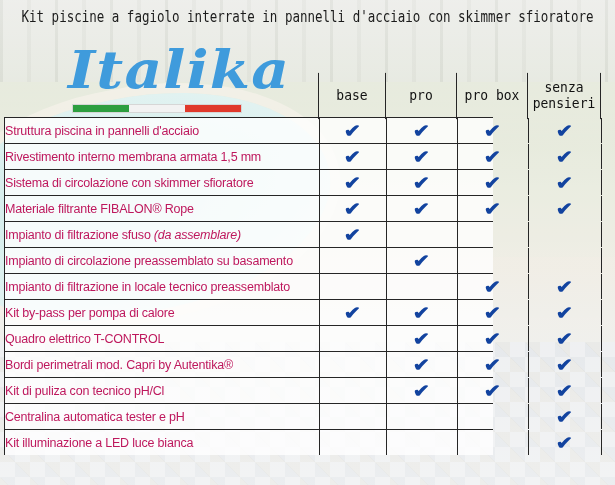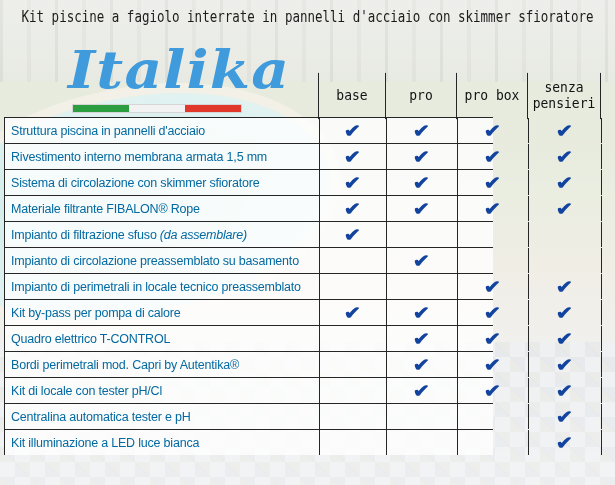--- a/index.html
+++ b/index.html
@@ -58,22 +58,22 @@
   
   .ctable { position:absolute; left:4px; top:75px; width:489px; }
   .thead { display:grid; grid-template-columns:314px 67px 71px 71px 74px; height:42px; }
   .th { border-left:1px solid #262626; display:flex; align-items:center; justify-content:center;
     text-align:center; font-family:"DejaVu Sans Mono", monospace; font-size:13px;
     line-height:1.15; color:#111; padding:0 1px; transform:scaleY(1.1); }
   .th:last-child { border-right:1px solid #262626; }
   .row { display:grid; grid-template-columns:314px 67px 71px 71px 74px; height:25px;
     border-top:1px solid #262626; border-left:1px solid #262626;
     background:rgba(255,255,255,.78); }
-  .cell-label { display:flex; align-items:center; padding-left:6px;
-    font-size:12.5px; letter-spacing:-0.2px; color:#0369a1; white-space:nowrap; overflow:hidden; }
+  .cell-label { display:flex; align-items:center; padding-left:0;
+    font-size:12.5px; letter-spacing:-0.2px; color:#be185d; white-space:nowrap; overflow:hidden; }
   .cell-label em { font-style:italic; margin-left:3px; }
   .cell-check { border-left:1px solid #262626; display:flex; align-items:center; justify-content:center; }
   .cell-check:last-child { border-right:1px solid #262626; }
   .check { color:var(--check-blue,#12439f); font-size:18px; font-weight:bold; line-height:1;
     transform:scaleX(1.15); }
 </style>
 </head>
 <body>
 
 <div class="stage">
@@ -194,21 +194,21 @@
           </div>
           <div class="cell-check"></div>
           <div class="cell-check">
             <span class="check">✔</span>
           </div>
           <div class="cell-check"></div>
           <div class="cell-check"></div>
         </div>
         <div class="row">
           <div class="cell-label">
-            <span>Impianto di perimetrali in locale tecnico preassemblato</span>
+            <span>Impianto di filtrazione in locale tecnico preassemblato</span>
           </div>
           <div class="cell-check"></div>
           <div class="cell-check"></div>
           <div class="cell-check">
             <span class="check">✔</span>
           </div>
           <div class="cell-check">
             <span class="check">✔</span>
           </div>
         </div>
@@ -254,21 +254,21 @@
           </div>
           <div class="cell-check">
             <span class="check">✔</span>
           </div>
           <div class="cell-check">
             <span class="check">✔</span>
           </div>
         </div>
         <div class="row">
           <div class="cell-label">
-            <span>Kit di locale con tester pH/Cl</span>
+            <span>Kit di puliza con tecnico pH/Cl</span>
           </div>
           <div class="cell-check"></div>
           <div class="cell-check">
             <span class="check">✔</span>
           </div>
           <div class="cell-check">
             <span class="check">✔</span>
           </div>
           <div class="cell-check">
             <span class="check">✔</span>

